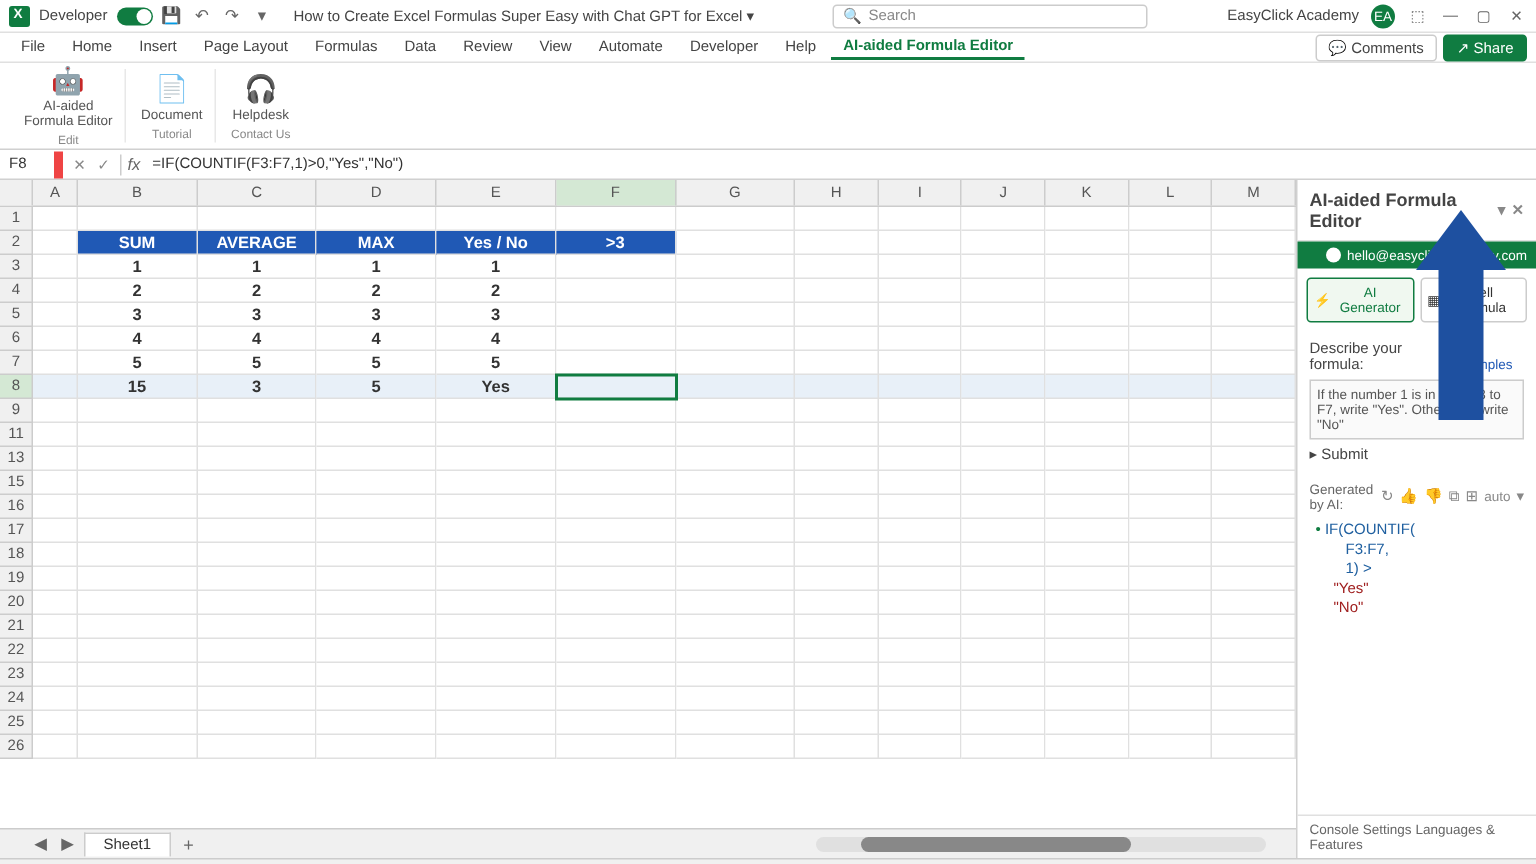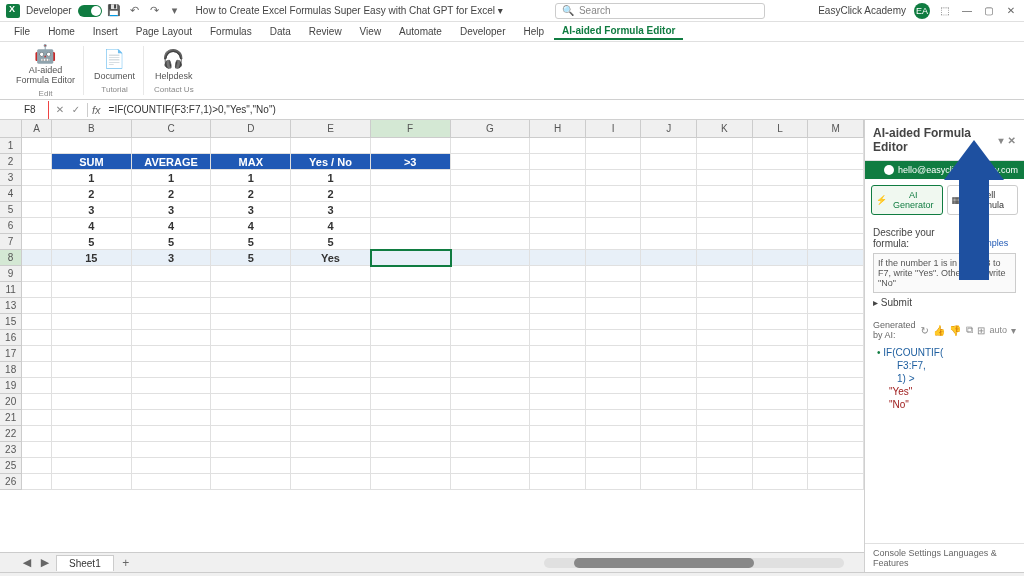--- a/index.html
+++ b/index.html
@@ -25,21 +25,21 @@
 .rib-right{margin-left:auto;display:flex;gap:4px}
 .rib-btn{padding:2px 8px;font-size:10px;border:1px solid #ccc;border-radius:3px;background:#fff;color:#444;cursor:pointer}
 .rib-btn.share{background:#107c41;color:#fff;border-color:#107c41}
 .ribbon{height:58px;background:#fff;display:flex;align-items:center;padding:4px 8px;gap:2px;border-bottom:1px solid #d0d0d0}
 .rgroup{display:flex;flex-direction:column;align-items:center;gap:1px;padding:0 8px;border-right:1px solid #e8e8e8;height:100%;justify-content:center}
 .rgroup:last-child{border-right:none}
 .ricon{width:24px;height:24px;display:flex;align-items:center;justify-content:center;font-size:18px;color:#2b579a;cursor:pointer}
 .rlabel{font-size:9px;color:#555;text-align:center;line-height:1.1}
 .rgroup-name{font-size:8px;color:#888;margin-top:2px}
 .formula-bar{height:20px;background:#fff;display:flex;align-items:center;border-bottom:1px solid #d0d0d0}
-.name-box{width:42px;height:18px;border-right:1px solid #ef4444;padding:0 24px;font-size:10px;display:flex;align-items:center}
+.name-box{width:42px;height:18px;border-right:6px solid #ef4444;padding:0 6px;font-size:10px;display:flex;align-items:center}
 .fb-btns{display:flex;gap:2px;padding:0 4px;border-right:1px solid #ccc}
 .fb-btn{width:14px;height:14px;font-size:10px;color:#888;display:flex;align-items:center;justify-content:center;cursor:pointer}
 .fx{font-style:italic;font-size:11px;color:#666;padding:0 4px}
 .formula-input{flex:1;padding:0 4px;font-size:10px}
 .main{display:flex;height:452px}
 .grid-area{flex:1;background:#fff;overflow:hidden;position:relative;display:flex;flex-direction:column}
 .col-headers{display:flex;height:18px;background:#f0f0f0;border-bottom:1px solid #ccc}
 .corner{width:24px;border-right:1px solid #ccc;background:#f0f0f0}
 .col-h{border-right:1px solid #ccc;text-align:center;font-size:10px;color:#555;line-height:18px;cursor:pointer}
 .col-h.sel{background:#d4e8d4}
@@ -116,20 +116,24 @@
   <div class="tab">Insert</div>
   <div class="tab">Page Layout</div>
   <div class="tab">Formulas</div>
   <div class="tab">Data</div>
   <div class="tab">Review</div>
   <div class="tab">View</div>
   <div class="tab">Automate</div>
   <div class="tab">Developer</div>
   <div class="tab">Help</div>
   <div class="tab active">AI-aided Formula Editor</div>
+  <div class="rib-right">
+    <div class="rib-btn">💬 <span>Comments</span></div>
+    <div class="rib-btn share">↗ <span>Share</span></div>
+  </div>
 </div>
 
 <div class="ribbon">
   <div class="rgroup">
     <div class="ricon">🤖</div>
     <div class="rlabel" style="white-space:pre-line">AI-aided
 Formula Editor</div>
     <div class="rgroup-name">Edit</div>
   </div>
   <div class="rgroup">
@@ -487,20 +491,36 @@
           <div class="cell" style="font-weight: normal; width: 86px;"></div>
           <div class="cell" style="font-weight: normal; width: 86px;"></div>
           <div class="cell" style="font-weight: normal; width: 60px;"></div>
           <div class="cell" style="font-weight: normal; width: 60px;"></div>
           <div class="cell" style="font-weight: normal; width: 60px;"></div>
           <div class="cell" style="font-weight: normal; width: 60px;"></div>
           <div class="cell" style="font-weight: normal; width: 60px;"></div>
           <div class="cell" style="font-weight: normal; width: 60px;"></div>
         </div>
         <div class="row">
+          <div class="row-h">24</div>
+          <div class="cell" style="font-weight: normal; width: 32px;"></div>
+          <div class="cell" style="font-weight: normal; width: 86px;"></div>
+          <div class="cell" style="font-weight: normal; width: 86px;"></div>
+          <div class="cell" style="font-weight: normal; width: 86px;"></div>
+          <div class="cell" style="font-weight: normal; width: 86px;"></div>
+          <div class="cell" style="font-weight: normal; width: 86px;"></div>
+          <div class="cell" style="font-weight: normal; width: 86px;"></div>
+          <div class="cell" style="font-weight: normal; width: 60px;"></div>
+          <div class="cell" style="font-weight: normal; width: 60px;"></div>
+          <div class="cell" style="font-weight: normal; width: 60px;"></div>
+          <div class="cell" style="font-weight: normal; width: 60px;"></div>
+          <div class="cell" style="font-weight: normal; width: 60px;"></div>
+          <div class="cell" style="font-weight: normal; width: 60px;"></div>
+        </div>
+        <div class="row">
           <div class="row-h">25</div>
           <div class="cell" style="font-weight: normal; width: 32px;"></div>
           <div class="cell" style="font-weight: normal; width: 86px;"></div>
           <div class="cell" style="font-weight: normal; width: 86px;"></div>
           <div class="cell" style="font-weight: normal; width: 86px;"></div>
           <div class="cell" style="font-weight: normal; width: 86px;"></div>
           <div class="cell" style="font-weight: normal; width: 86px;"></div>
           <div class="cell" style="font-weight: normal; width: 86px;"></div>
           <div class="cell" style="font-weight: normal; width: 60px;"></div>
           <div class="cell" style="font-weight: normal; width: 60px;"></div>

